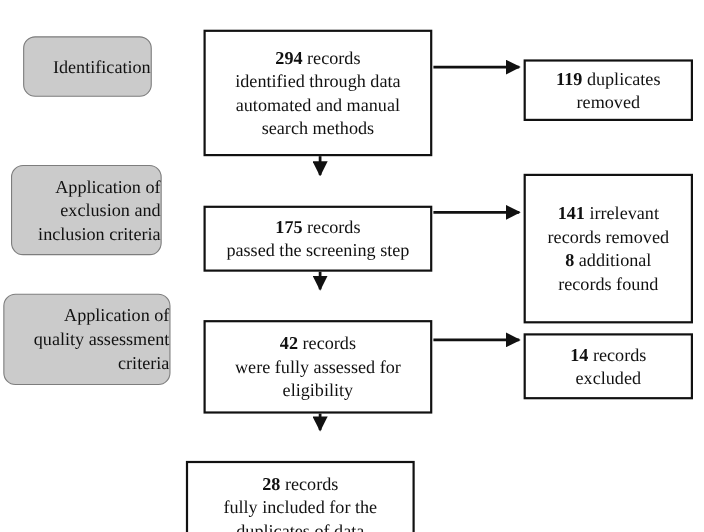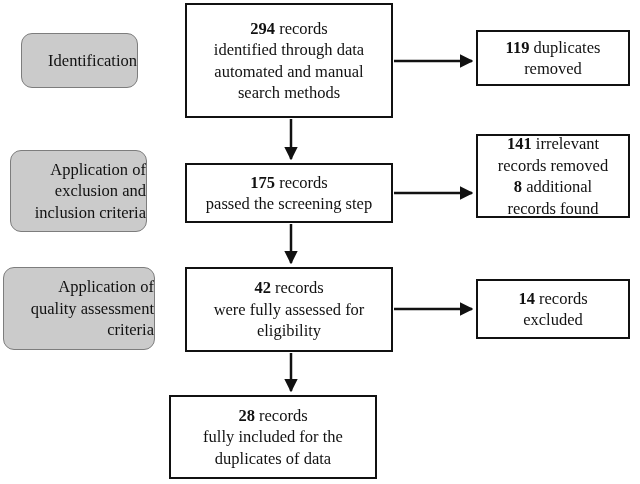--- a/index.html
+++ b/index.html
@@ -17,20 +17,21 @@
     box-sizing: border-box;
     border: 2.4px solid #111111;
     background: #ffffff;
     display: flex;
     flex-direction: column;
     align-items: center;
     justify-content: center;
     text-align: center;
     font-size: 16.5px;
     line-height: 21.5px;
+    margin-top: 24px;
   }
   .stage {
     position: absolute;
     box-sizing: border-box;
     background: #cbcbcb;
     border: 1.6px solid #7d7d7d;
     border-radius: 11px;
     display: flex;
     flex-direction: column;
     align-items: flex-end;
@@ -104,21 +105,21 @@
     <div class="line"><b>28</b><span> records</span></div>
     <div class="line">fully included for the</div>
     <div class="line">duplicates of data</div>
   </div>
 
   <div class="fbox" style="left:476px; top:30px; width:154px; height:56px;">
     <div class="line"><b>119</b><span> duplicates</span></div>
     <div class="line">removed</div>
   </div>
 
-  <div class="fbox" style="left:476px; top:134px; width:154px; height:84px;text-align:center;">
+  <div class="fbox" style="left:476px; top:134px; width:154px; height:136px;text-align:center;">
     <div class="line"><b>141</b><span> irrelevant</span></div>
     <div class="line">records removed</div>
     <div class="line"><b>8</b><span> additional</span></div>
     <div class="line">records found</div>
   </div>
 
   <div class="fbox" style="left:476px; top:279px; width:154px; height:60px;">
     <div class="line"><b>14</b><span> records</span></div>
     <div class="line">excluded</div>
   </div>

